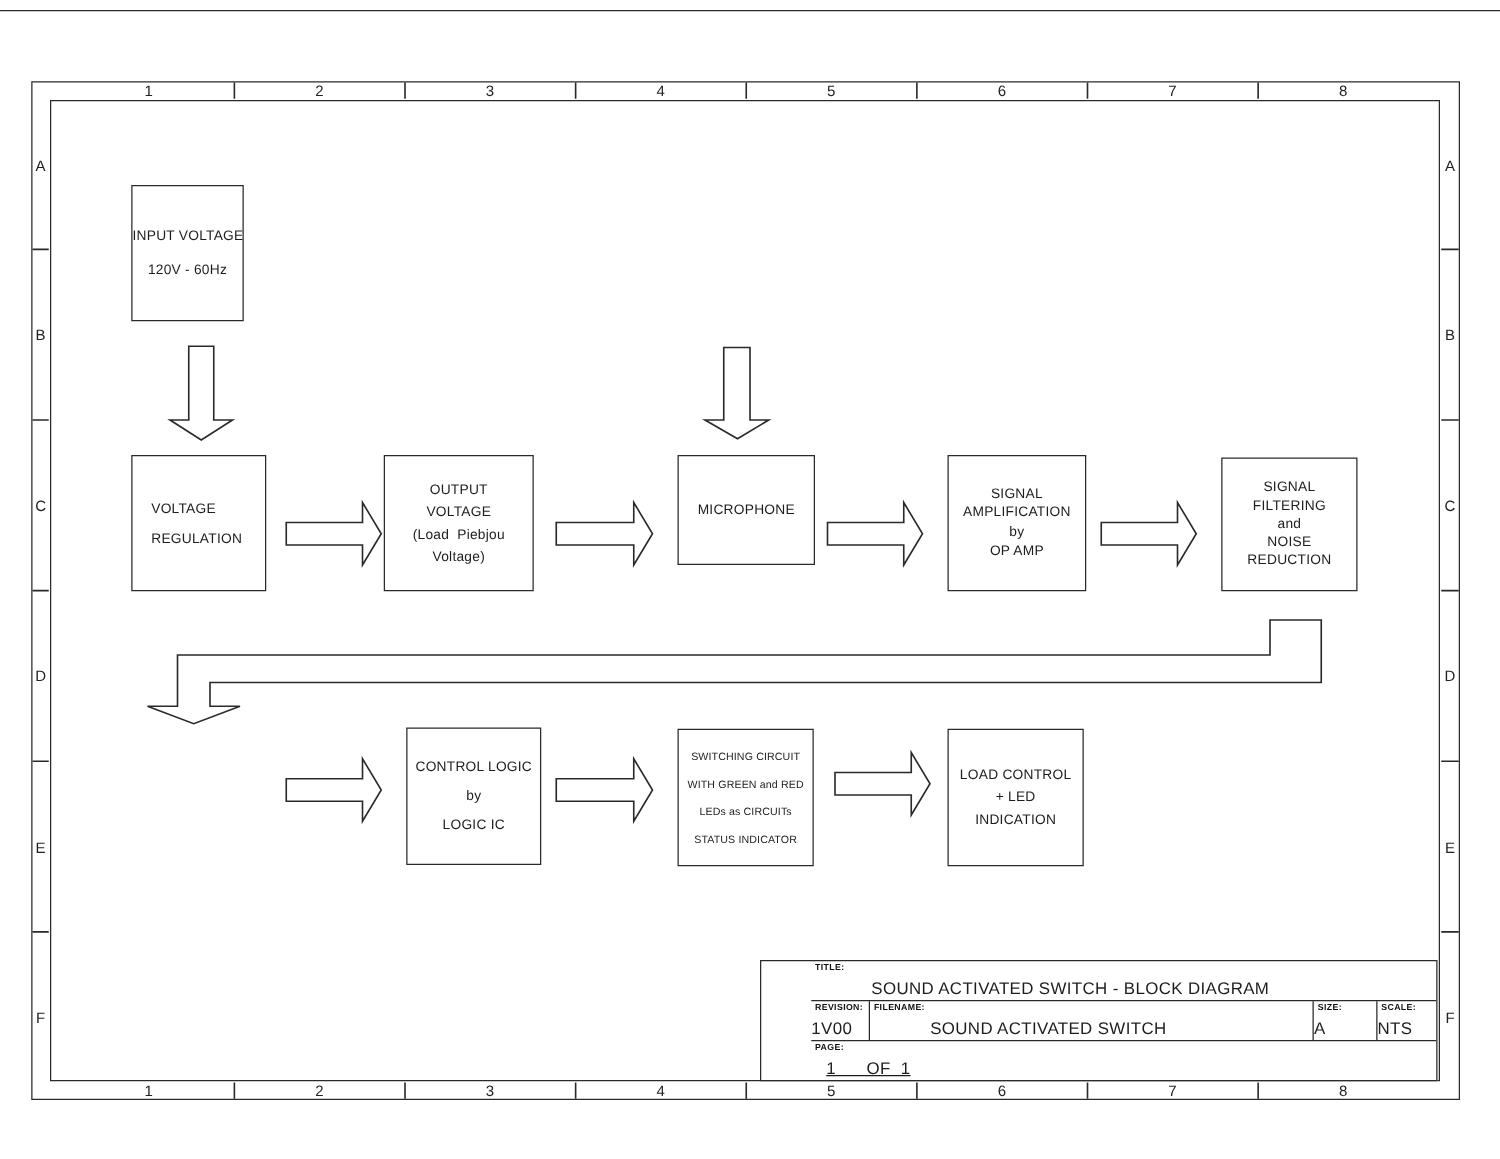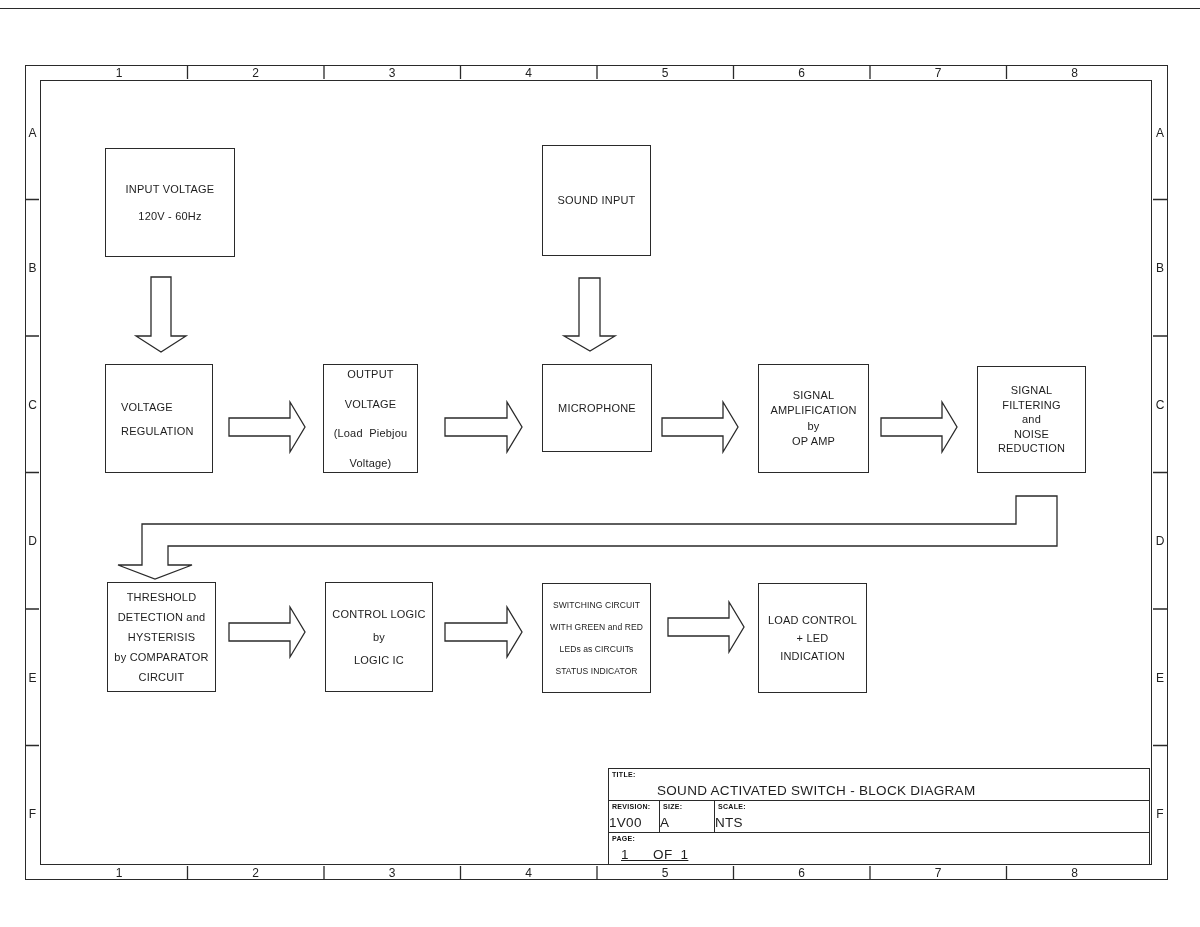--- a/index.html
+++ b/index.html
@@ -35,37 +35,37 @@
     position: absolute; left: 0; top: 0; width: 1200px; height: 927px;
   }
   
   .block {
     position: absolute; background: #fff; border: 1px solid #2a2a2a;
     display: flex; flex-direction: column; justify-content: center; align-items: center;
     text-align: center; font-size: 11px; line-height: 17px; color: #1d1d1d;
     letter-spacing: 0.2px;
   }
   .block .ln { white-space: pre; width: 100%; }
-  #b-input-voltage        { left:105px; top:148px; width:130px; height:109px; line-height:27px; }
+  #b-input-voltage        { left:105px; top:148px; width:90px; height:109px; line-height:27px; }
   #b-sound-input          { left:542px; top:145px; width:109px; height:111px; }
   #b-voltage-regulation   { left:105px; top:364px; width:108px; height:109px; line-height:24px;
                             align-items:flex-start; text-align:left; padding-left:15px; }
   #b-voltage-regulation .ln { width:auto; }
-  #b-output-voltage       { left:323px; top:364px; width:95px; height:109px; line-height:18px;justify-content:space-between; }
+  #b-output-voltage       { left:307px; top:364px; width:120px; height:109px; line-height:18px; }
   #b-microphone           { left:542px; top:364px; width:110px; height:88px; }
   #b-signal-amplification { left:758px; top:364px; width:111px; height:109px; line-height:15.5px; }
   #b-signal-filtering     { left:977px; top:366px; width:109px; height:107px; line-height:14.5px; }
   #b-threshold            { left:107px; top:582px; width:109px; height:110px; line-height:20px; }
   #b-control-logic        { left:325px; top:582px; width:108px; height:110px; line-height:23px; }
   #b-switching            { left:542px; top:583px; width:109px; height:110px; font-size:8.5px; line-height:22px; letter-spacing:0.1px;}
   #b-load-control         { left:758px; top:583px; width:109px; height:110px; line-height:18px; }
   
   #title-block {
     position:absolute; left:608px; top:768px; width:542px; height:97px;
-    border:1px solid #2a2a2a; background:#fff; display:flex; flex-direction:column;
+    border:1px solid #2a2a2a; background:#fff; display:flex; flex-direction:column;padding-left:40px;
   }
   .tb-row { display:flex; width:100%; position:relative; }
   #tb-r1 { height:31px; }
   #tb-r2 { height:32px; border-top:1px solid #2a2a2a; }
   #tb-r3 { flex:1;      border-top:1px solid #2a2a2a; }
   .tb-cell { position:relative; height:100%; }
   .tb-cell + .tb-cell { border-left:1px solid #2a2a2a; }
   .tb-label {
     position:absolute; top:2px; left:3px;
     font-size:7px; font-weight:bold; letter-spacing:0.3px; color:#111; white-space:pre;
@@ -108,23 +108,20 @@
     <path d="M229,623 H290 V607 L305,632 L290,657 V641 H229 Z"></path>
     <path d="M445,623 H507 V607 L522,632 L507,657 V641 H445 Z"></path>
     <path d="M668,618 H729 V602 L744,627 L729,652 V636 H668 Z"></path>
   </svg>
 
   <div class="block" id="b-input-voltage">
     <div class="ln">INPUT VOLTAGE</div>
     <div class="ln">120V - 60Hz</div>
   </div>
 
-  <div class="block" id="b-sound-input">
-    <div class="ln">SOUND INPUT</div>
-  </div>
 
   <div class="block" id="b-voltage-regulation">
     <div class="ln">VOLTAGE</div>
     <div class="ln">REGULATION</div>
   </div>
 
   <div class="block" id="b-output-voltage">
     <div class="ln">OUTPUT</div>
     <div class="ln">VOLTAGE</div>
     <div class="ln">(Load  Piebjou</div>
@@ -143,27 +140,20 @@
   </div>
 
   <div class="block" id="b-signal-filtering">
     <div class="ln">SIGNAL</div>
     <div class="ln">FILTERING</div>
     <div class="ln">and</div>
     <div class="ln">NOISE</div>
     <div class="ln">REDUCTION</div>
   </div>
 
-  <div class="block" id="b-threshold">
-    <div class="ln">THRESHOLD</div>
-    <div class="ln">DETECTION and</div>
-    <div class="ln">HYSTERISIS</div>
-    <div class="ln">by COMPARATOR</div>
-    <div class="ln">CIRCUIT</div>
-  </div>
 
   <div class="block" id="b-control-logic">
     <div class="ln">CONTROL LOGIC</div>
     <div class="ln">by</div>
     <div class="ln">LOGIC IC</div>
   </div>
 
   <div class="block" id="b-switching">
     <div class="ln">SWITCHING CIRCUIT</div>
     <div class="ln">WITH GREEN and RED</div>
@@ -181,20 +171,24 @@
     <div class="tb-row" id="tb-r1">
       <div class="tb-cell c-title">
         <span class="tb-label">TITLE:</span>
         <span class="tb-value al">SOUND ACTIVATED SWITCH - BLOCK DIAGRAM</span>
       </div>
     </div>
     <div class="tb-row" id="tb-r2">
       <div class="tb-cell c-rev">
         <span class="tb-label">REVISION:</span>
         <span class="tb-value">1V00</span>
+      </div>
+      <div class="tb-cell c-fname">
+        <span class="tb-label">FILENAME:</span>
+        <span class="tb-value al">SOUND ACTIVATED SWITCH</span>
       </div>
       <div class="tb-cell c-size">
         <span class="tb-label">SIZE:</span>
         <span class="tb-value">A</span>
       </div>
       <div class="tb-cell c-scale">
         <span class="tb-label">SCALE:</span>
         <span class="tb-value">NTS</span>
       </div>
     </div>

